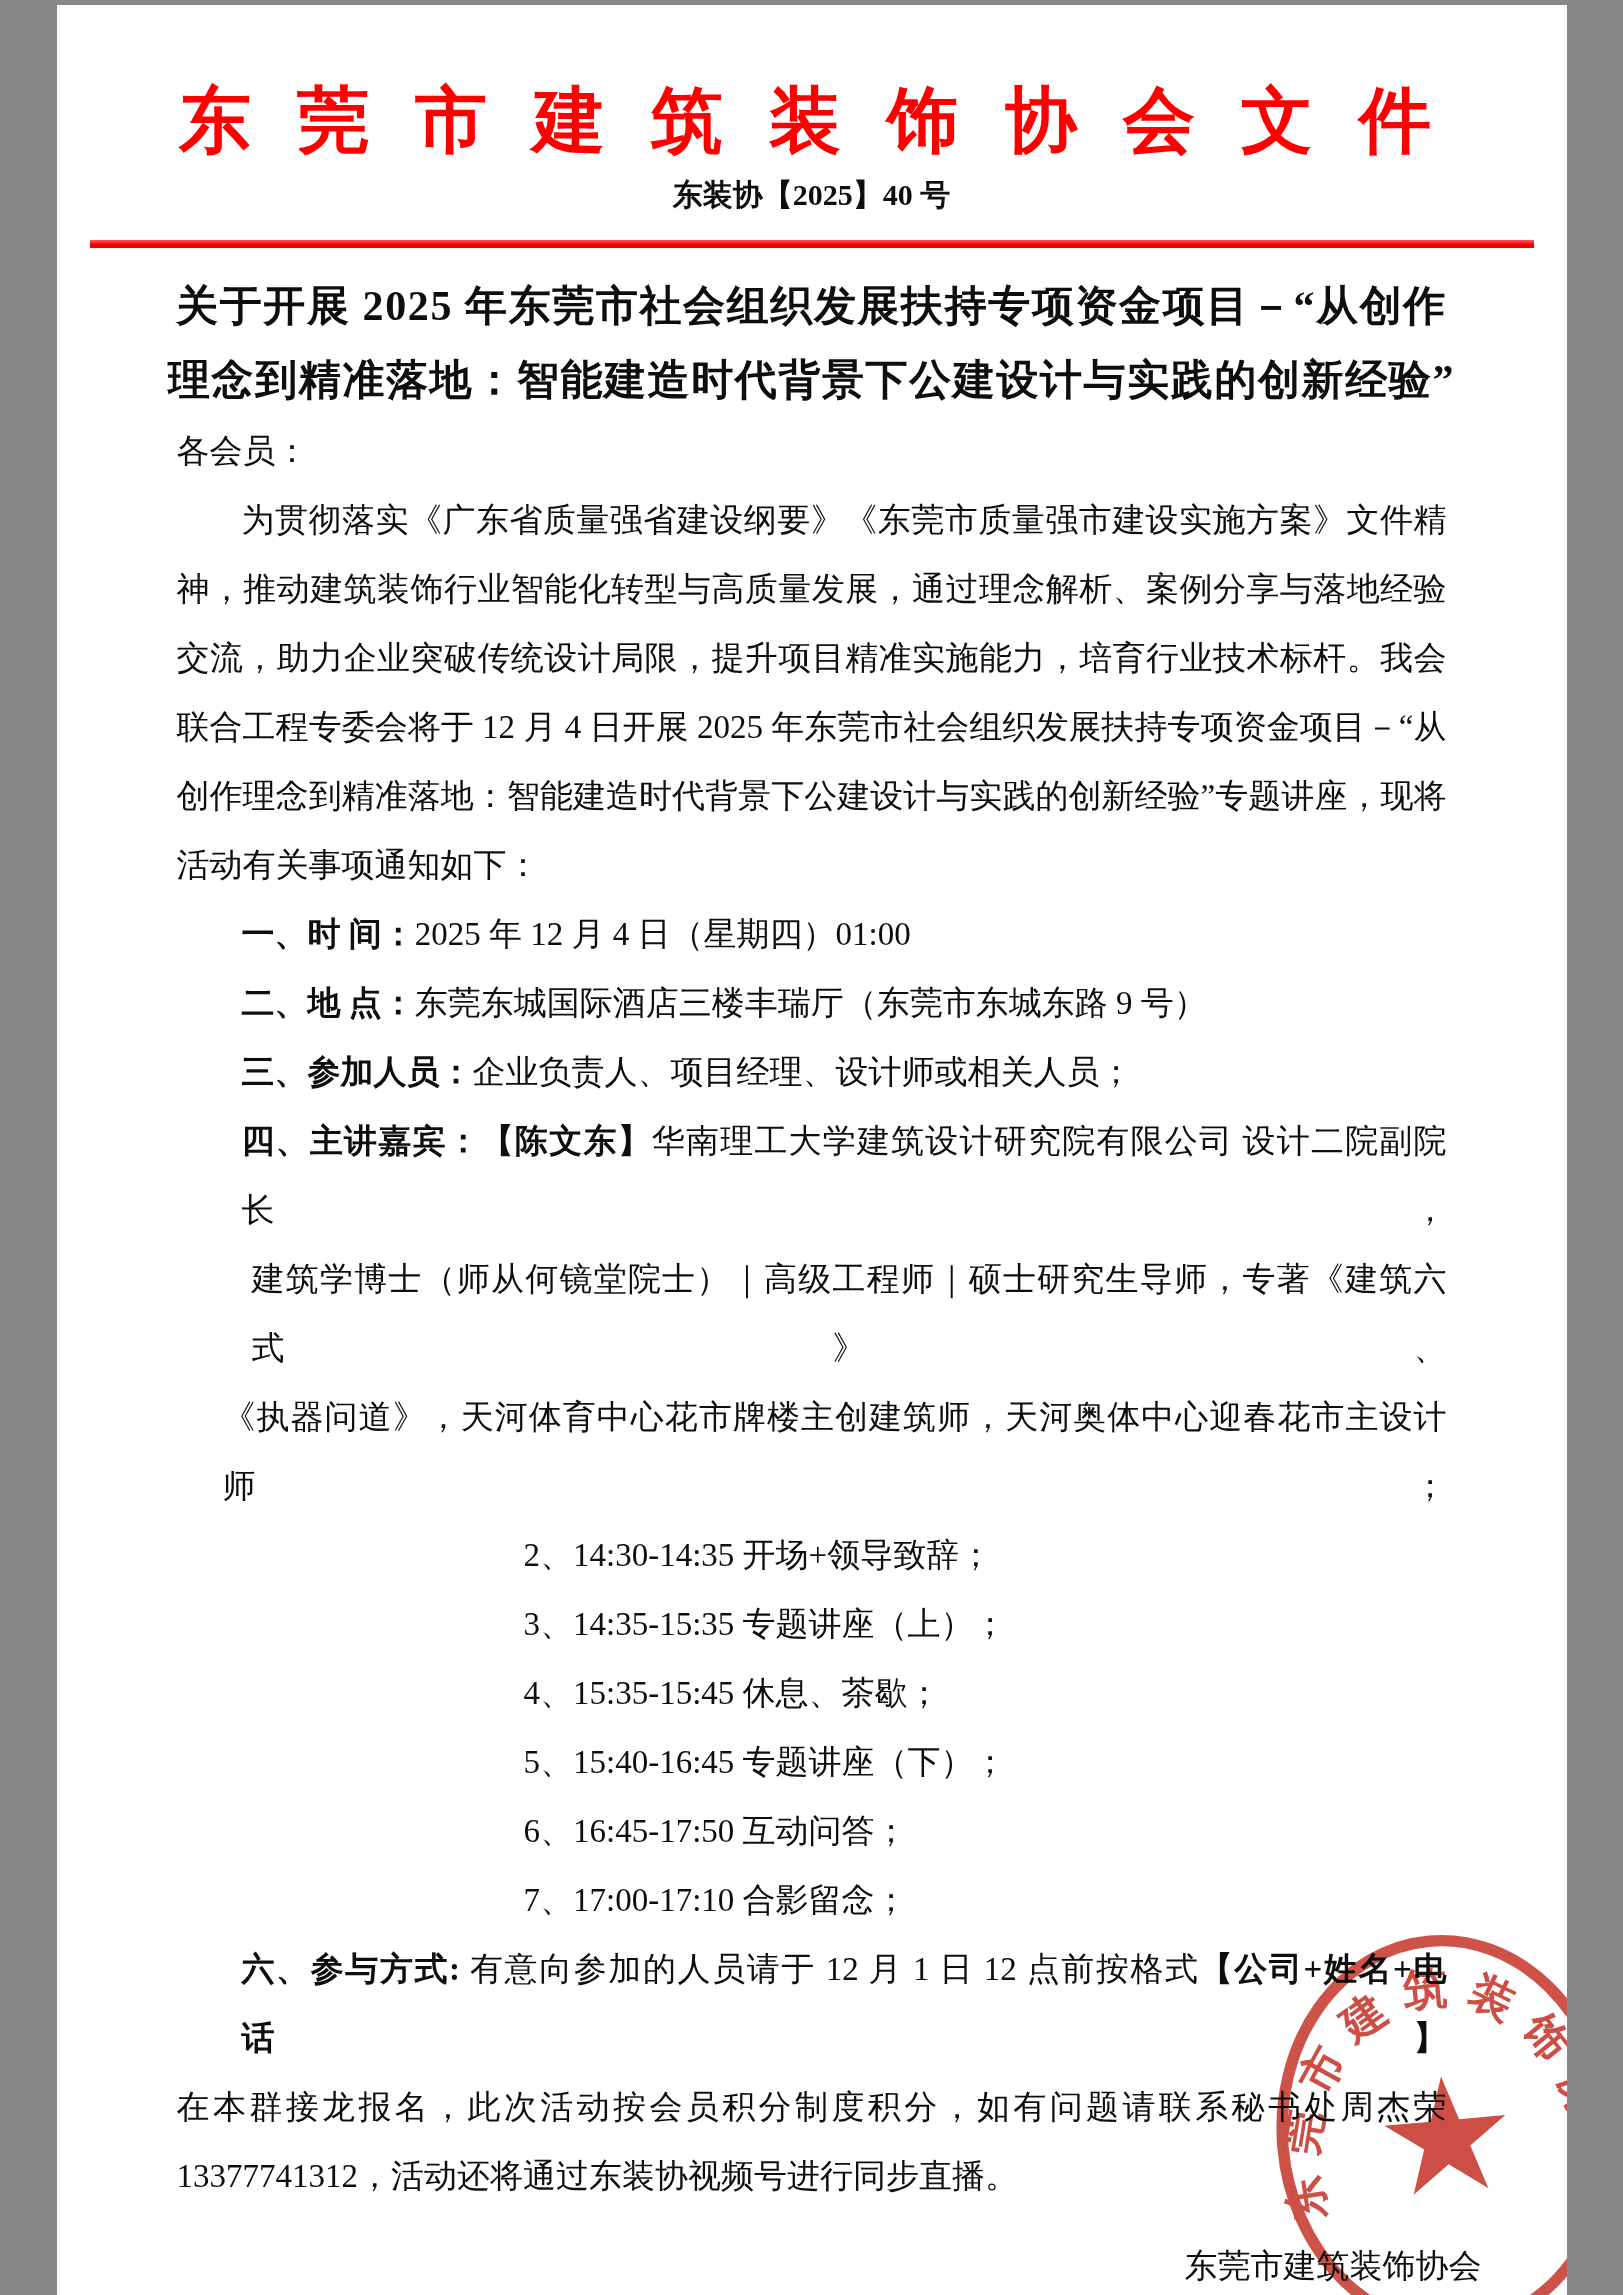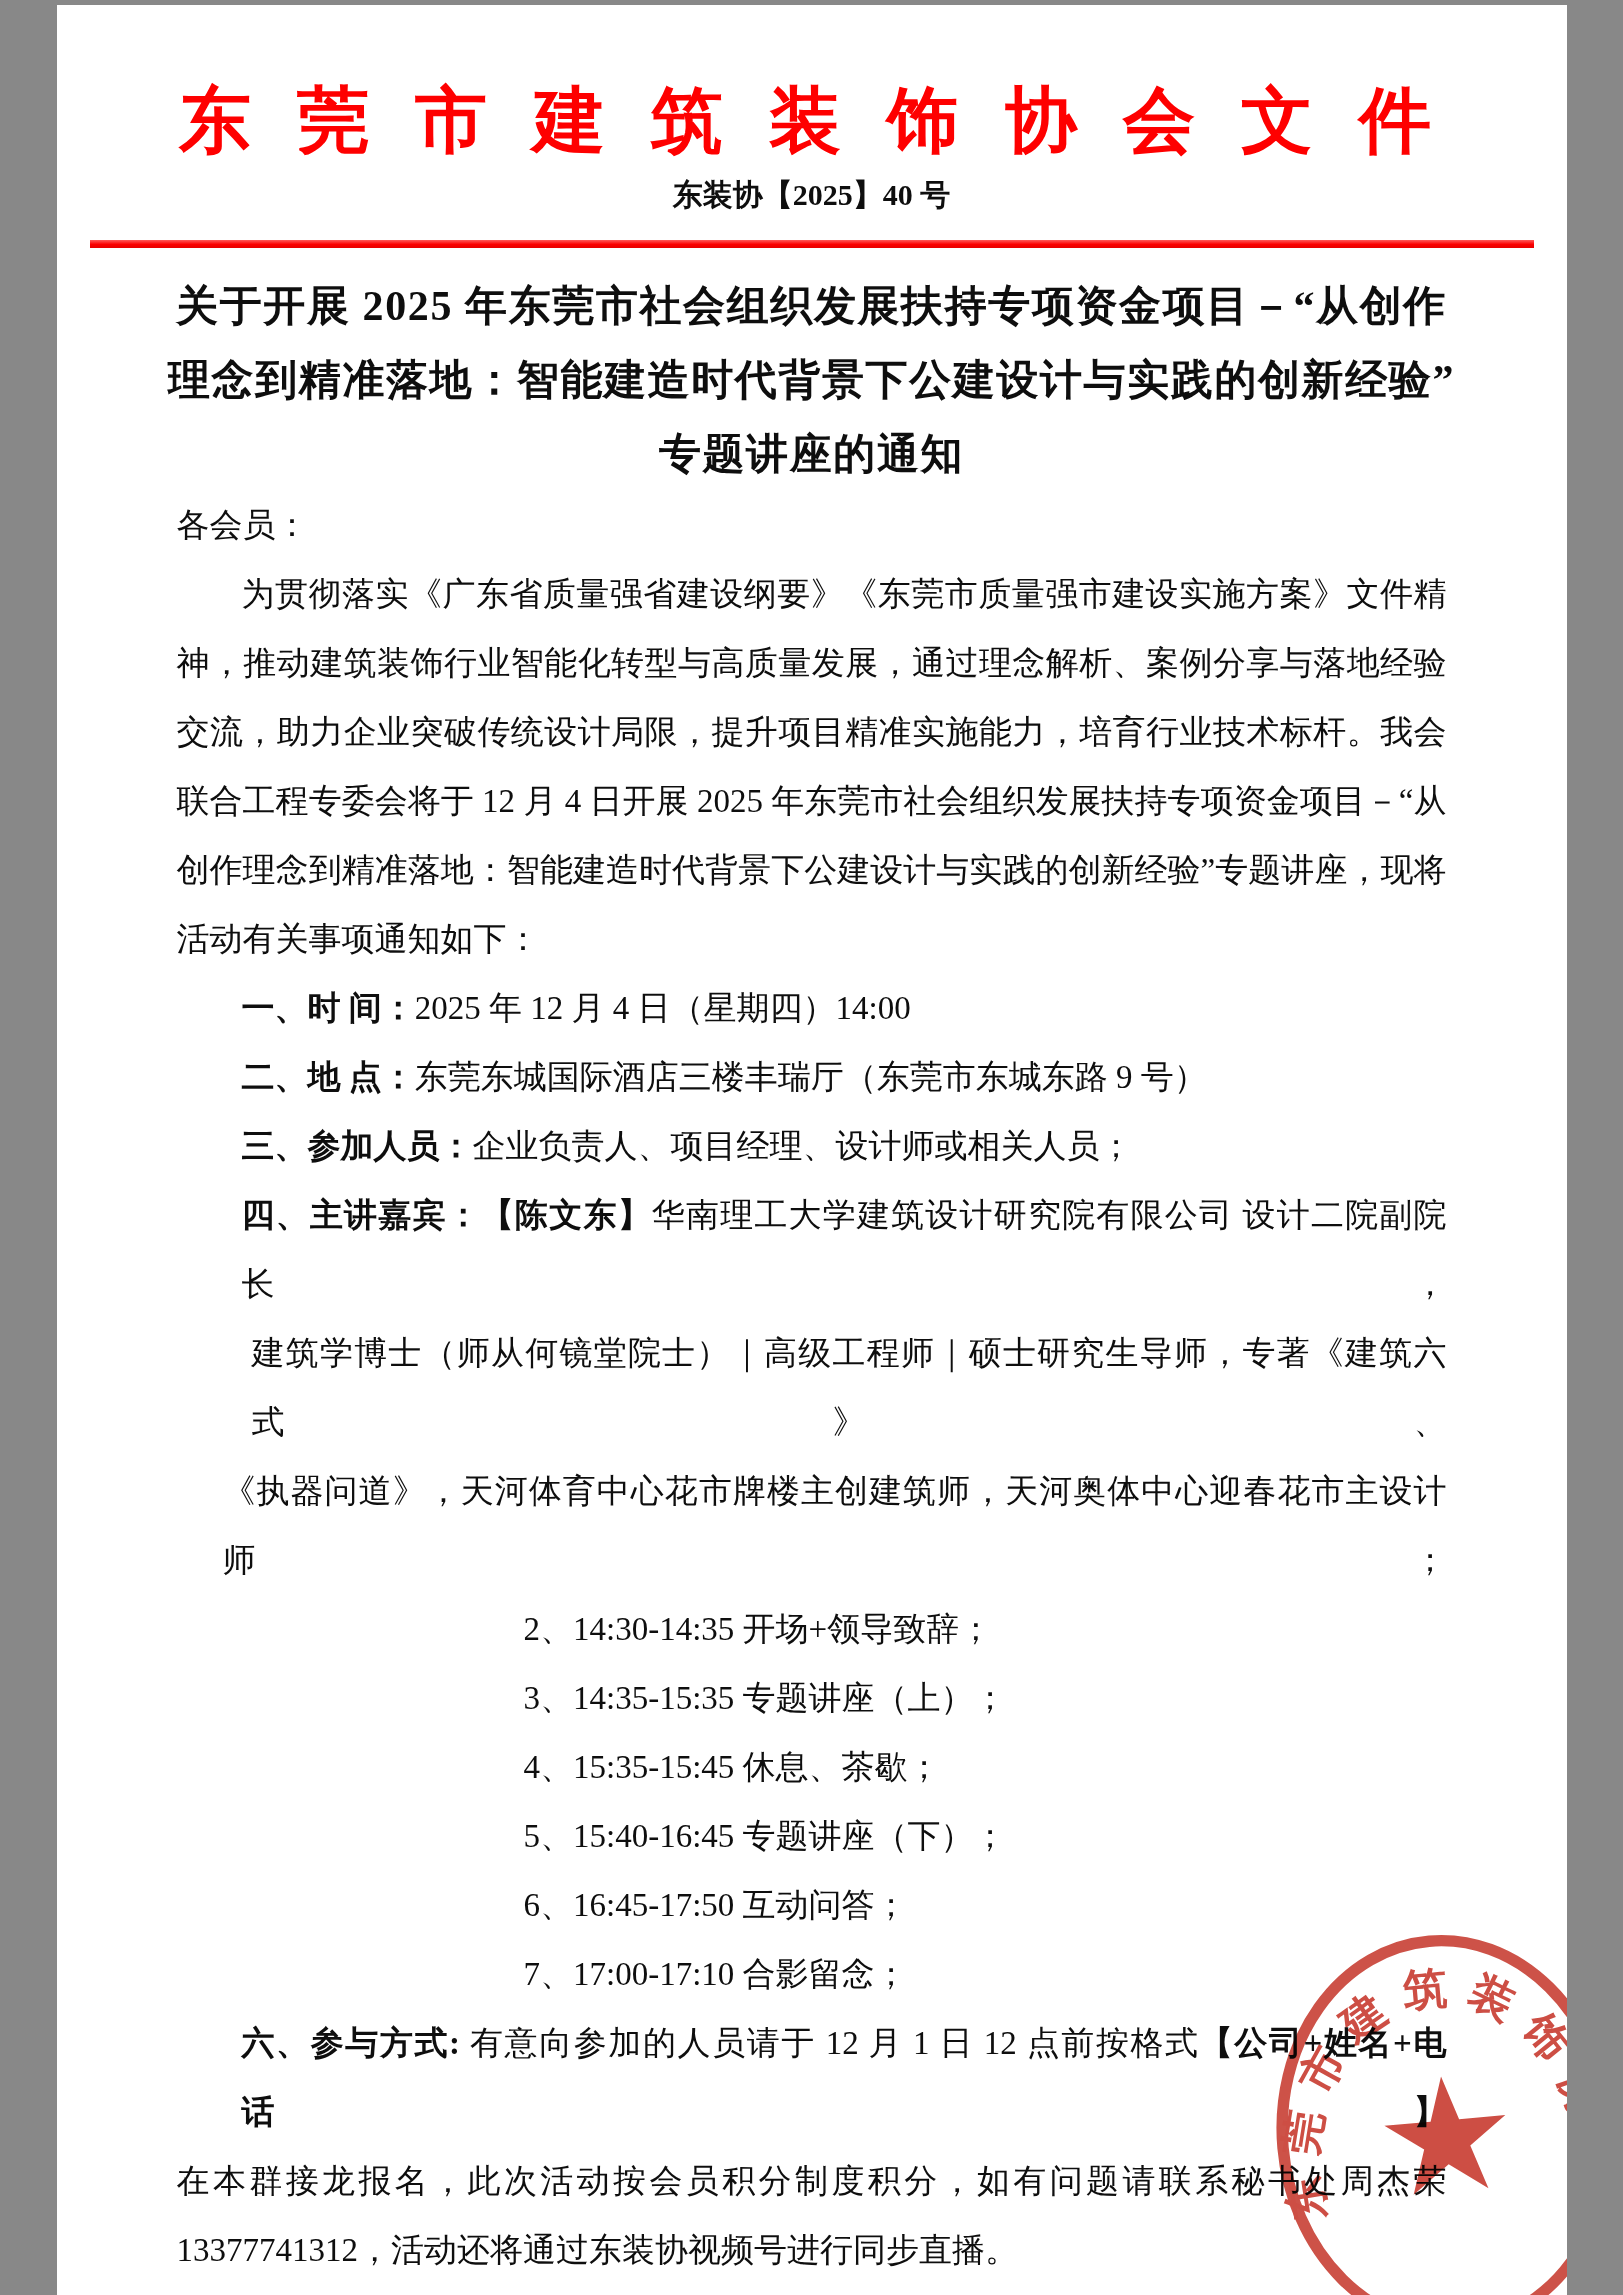--- a/index.html
+++ b/index.html
@@ -93,35 +93,34 @@
 
   <div class="red-head">东莞市建筑装饰协会文件</div>
 
   <div class="doc-no">东装协【2025】40 号</div>
 
   <div class="red-rule"></div>
 
   <div class="title-block">
     <div class="tl">关于开展 2025 年东莞市社会组织发展扶持专项资金项目－“从创作</div>
     <div class="tl">理念到精准落地：智能建造时代背景下公建设计与实践的创新经验”</div>
-    <div class="tl">专题讲座的通知</div>
   </div>
 
   <div class="body-block">
     <div class="line">各会员：</div>
 
     <div class="fill ind">为贯彻落实《广东省质量强省建设纲要》《东莞市质量强市建设实施方案》文件精</div>
     <div class="fill">神，推动建筑装饰行业智能化转型与高质量发展，通过理念解析、案例分享与落地经验</div>
     <div class="fill">交流，助力企业突破传统设计局限，提升项目精准实施能力，培育行业技术标杆。我会</div>
     <div class="fill">联合工程专委会将于 12 月 4 日开展 2025 年东莞市社会组织发展扶持专项资金项目－“从</div>
     <div class="fill">创作理念到精准落地：智能建造时代背景下公建设计与实践的创新经验”专题讲座，现将</div>
     <div class="line">活动有关事项通知如下：</div>
 
     <div class="line ind">
-      <span class="lbl">一、时 间：</span><span>2025 年 12 月 4 日（星期四）14:00</span>
+      <span class="lbl">一、时 间：</span><span>2025 年 12 月 4 日（星期四）01:00</span>
     </div>
 
     <div class="line ind">
       <span class="lbl">二、地 点：</span><span>东莞东城国际酒店三楼丰瑞厅（东莞市东城东路 9 号）</span>
     </div>
 
     <div class="line ind">
       <span class="lbl">三、参加人员：</span><span>企业负责人、项目经理、设计师或相关人员；</span>
     </div>
 

